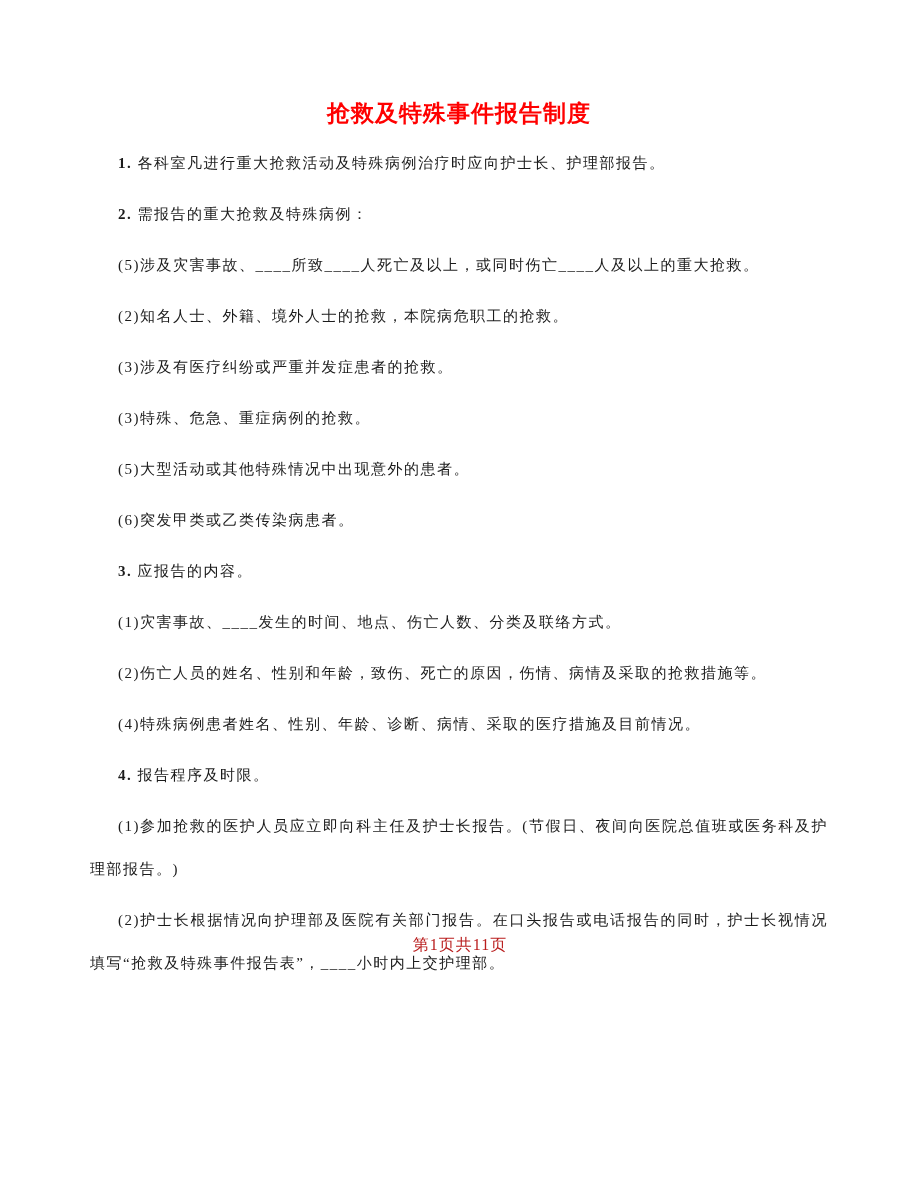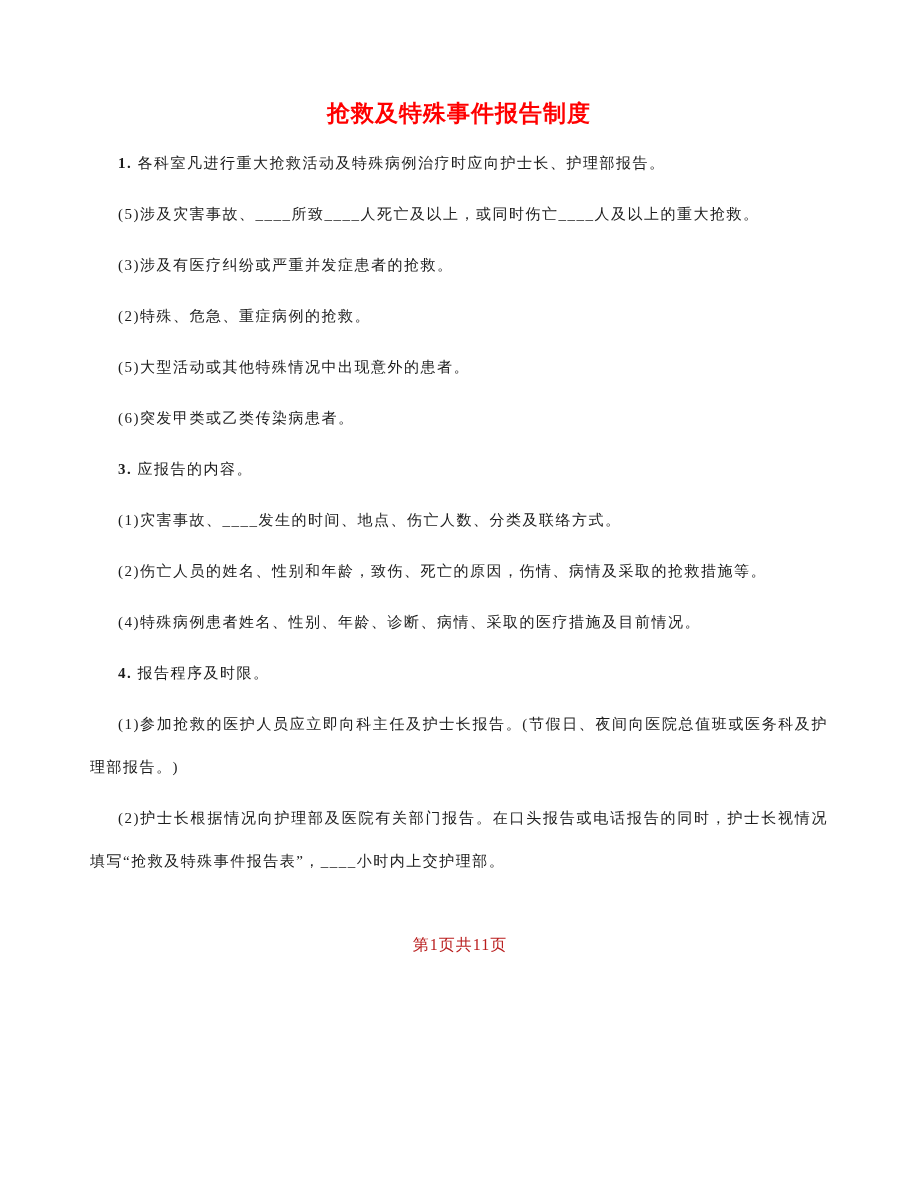--- a/index.html
+++ b/index.html
@@ -59,27 +59,29 @@
 </style>
 </head>
 <body>
 
 <div class="page">
   <h1 class="doc-title" style="color: rgb(255, 0, 0);">抢救及特殊事件报告制度</h1>
 
   <div class="doc-body">
   <p class="para"><span class="num">1. </span><span class="para-text">各科室凡进行重大抢救活动及特殊病例治疗时应向护士长、护理部报告。</span></p>
 
+  <p class="para"><span class="num">2. </span><span class="para-text">需报告的重大抢救及特殊病例：</span></p>
 
   <p class="para"><span class="num"></span><span class="para-text">(5)涉及灾害事故、____所致____人死亡及以上，或同时伤亡____人及以上的重大抢救。</span></p>
 
+  <p class="para"><span class="num"></span><span class="para-text">(2)知名人士、外籍、境外人士的抢救，本院病危职工的抢救。</span></p>
 
   <p class="para"><span class="num"></span><span class="para-text">(3)涉及有医疗纠纷或严重并发症患者的抢救。</span></p>
 
-  <p class="para"><span class="num"></span><span class="para-text">(2)特殊、危急、重症病例的抢救。</span></p>
+  <p class="para"><span class="num"></span><span class="para-text">(3)特殊、危急、重症病例的抢救。</span></p>
 
   <p class="para"><span class="num"></span><span class="para-text">(5)大型活动或其他特殊情况中出现意外的患者。</span></p>
 
   <p class="para"><span class="num"></span><span class="para-text">(6)突发甲类或乙类传染病患者。</span></p>
 
   <p class="para"><span class="num">3. </span><span class="para-text">应报告的内容。</span></p>
 
   <p class="para"><span class="num"></span><span class="para-text">(1)灾害事故、____发生的时间、地点、伤亡人数、分类及联络方式。</span></p>
 
   <p class="para"><span class="num"></span><span class="para-text">(2)伤亡人员的姓名、性别和年龄，致伤、死亡的原因，伤情、病情及采取的抢救措施等。</span></p>

